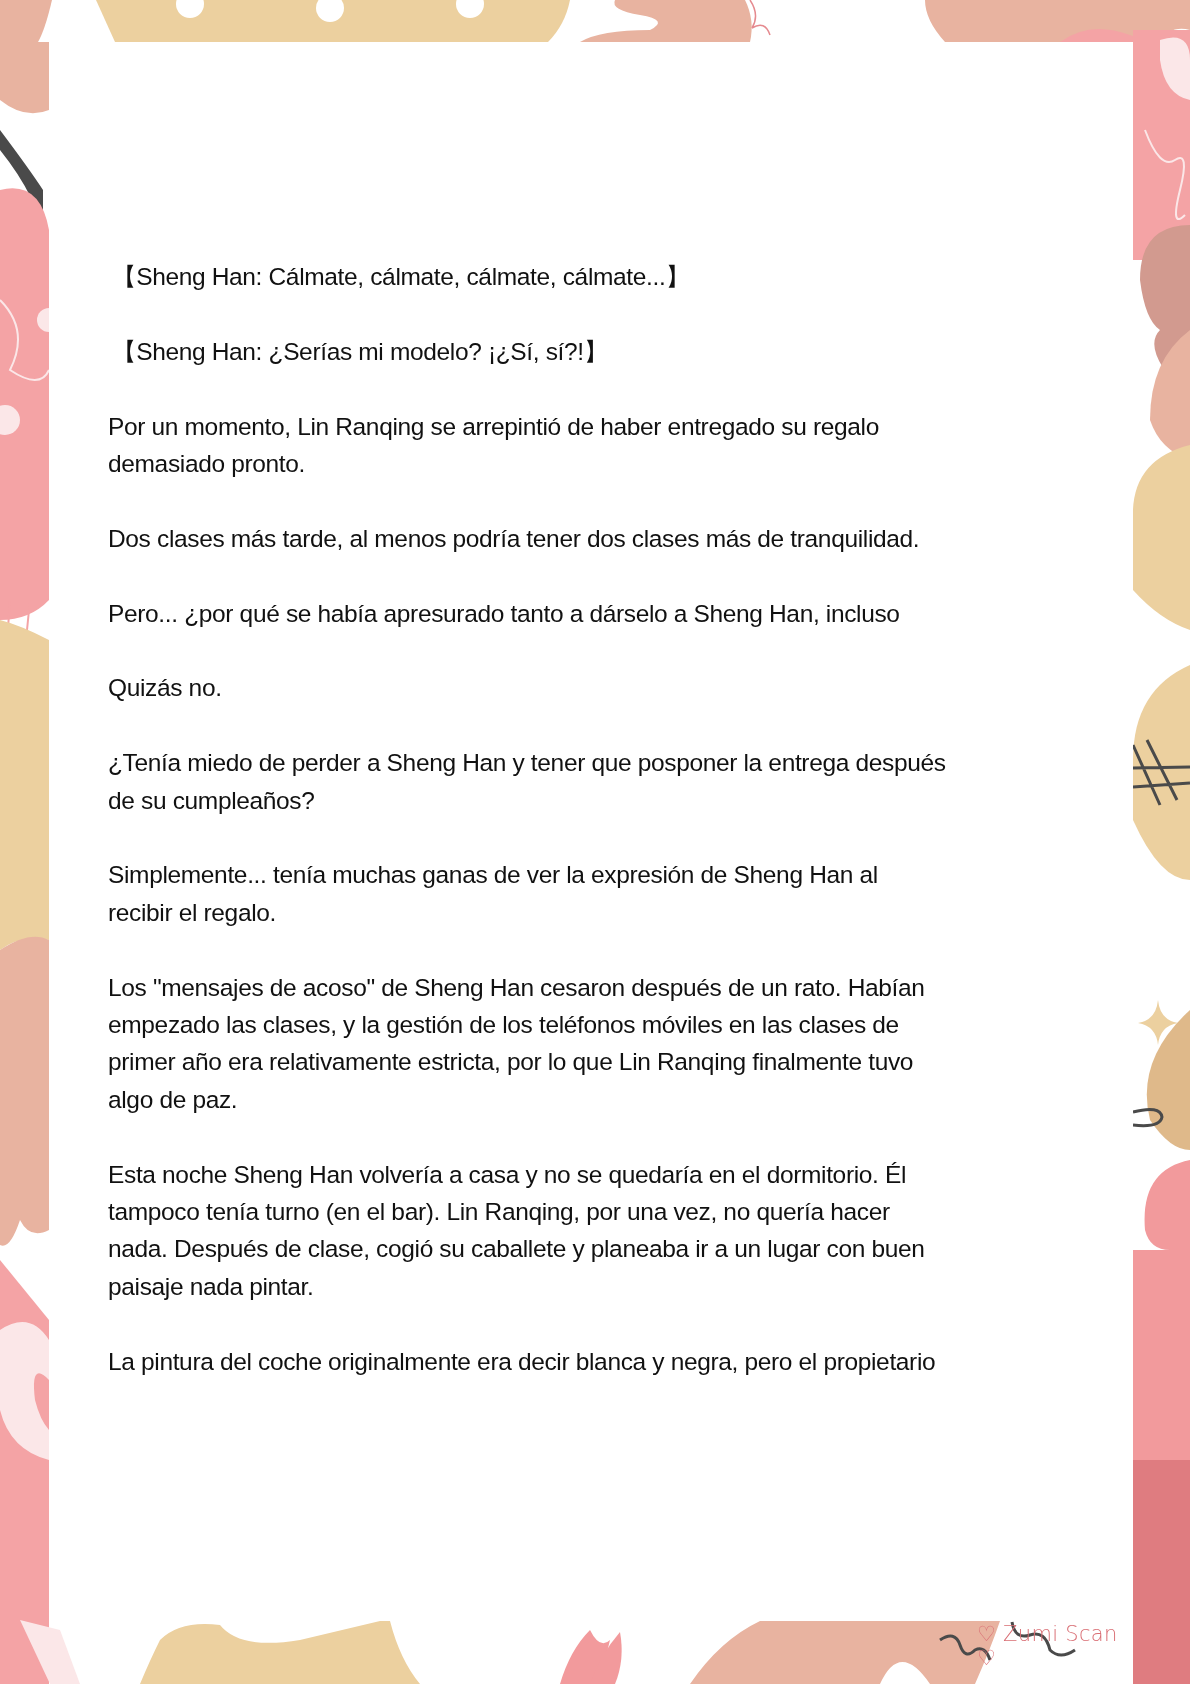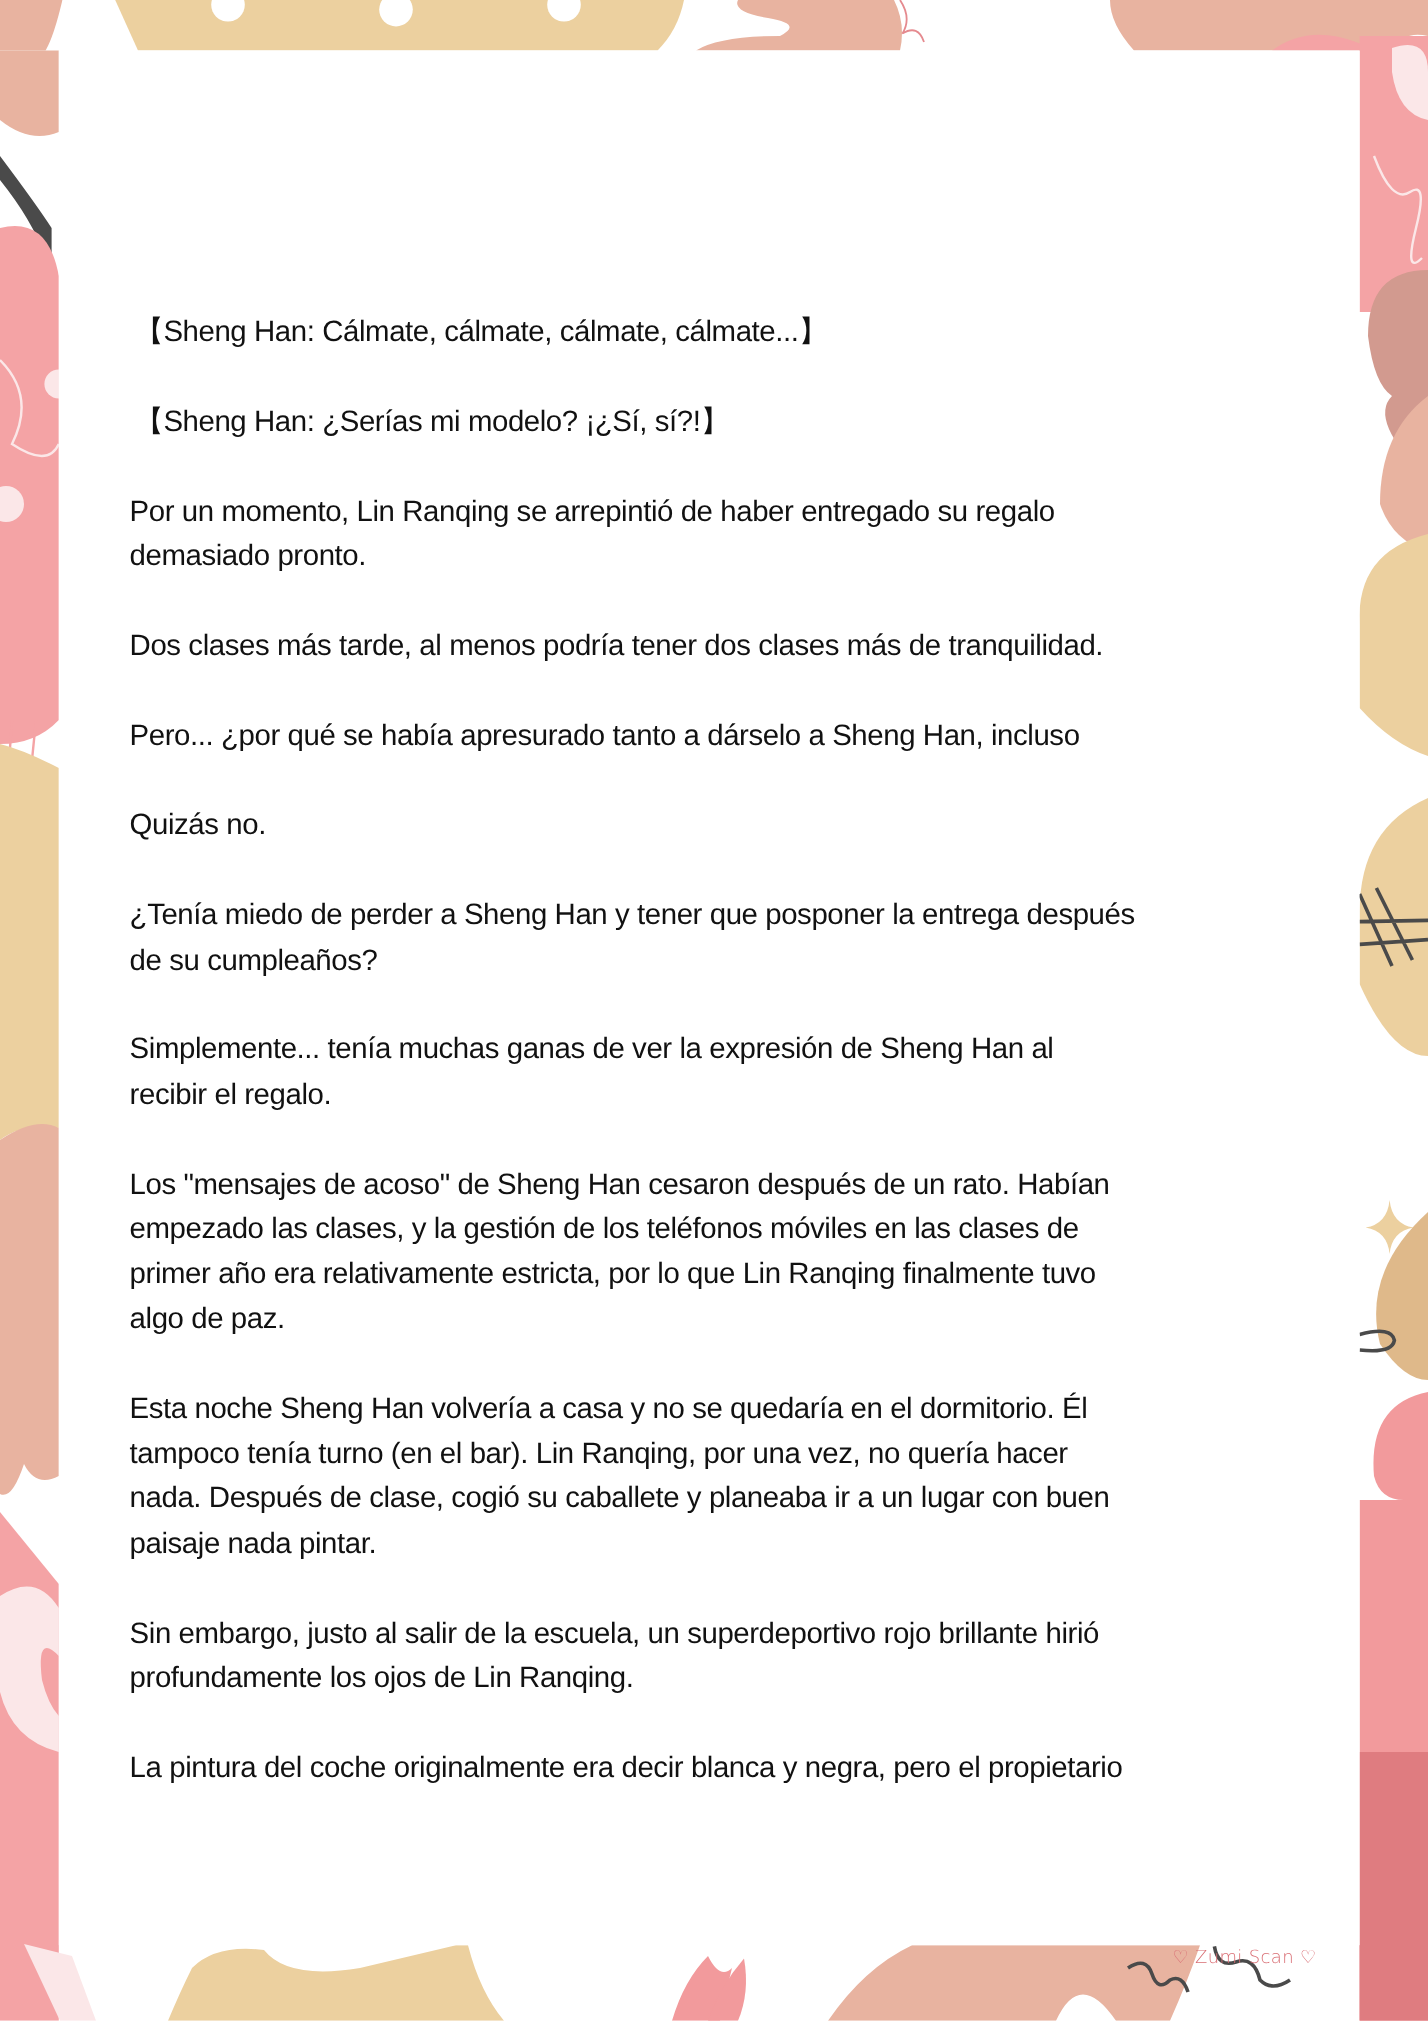--- a/index.html
+++ b/index.html
@@ -17,21 +17,21 @@
     position: absolute; left: 59px; top: 184px; width: 1010px;
     color: #111111; font-size: 24.5px; line-height: 37.4px;
     letter-spacing: -0.35px;
     margin-top: 32px;
   }
   .para { margin: 0 0 37.4px 0; }
   .line { display: block; white-space: nowrap; }
   .para.bracket { padding-left: 4px; }
   .watermark {
     position: absolute; left: 928px; top: 1580px;
-    color: #d96e74; font-size: 15px; letter-spacing: 0.3px;
+    color: #d96e74; font-size: 21px; letter-spacing: 0.3px;
     font-family: "DejaVu Sans", sans-serif; font-weight: 300;
   }
 </style>
 </head>
 <body>
 
 <div class="frame">
   <svg width="1190" height="1684" viewBox="0 0 1190 1684">
 
     <path d="M0 0 H52 Q45 30 38 42 H0 Z" fill="#e8b3a0"></path>
@@ -114,21 +114,17 @@
         <span class="line">primer año era relativamente estricta, por lo que Lin Ranqing finalmente tuvo</span>
         <span class="line">algo de paz.</span>
       </p>
       <p class="para">
         <span class="line">Esta noche Sheng Han volvería a casa y no se quedaría en el dormitorio. Él</span>
         <span class="line">tampoco tenía turno (en el bar). Lin Ranqing, por una vez, no quería hacer</span>
         <span class="line">nada. Después de clase, cogió su caballete y planeaba ir a un lugar con buen</span>
         <span class="line">paisaje nada pintar.</span>
       </p>
       <p class="para">
-        <span class="line">Sin embargo, justo al salir de la escuela, un superdeportivo rojo brillante hirió</span>
-        <span class="line">profundamente los ojos de Lin Ranqing.</span>
-      </p>
-      <p class="para">
         <span class="line">La pintura del coche originalmente era decir blanca y negra, pero el propietario</span>
       </p>
     </div>
   <div class="watermark">♡ Zumi Scan ♡</div>
 </div>
 
 </body></html>

